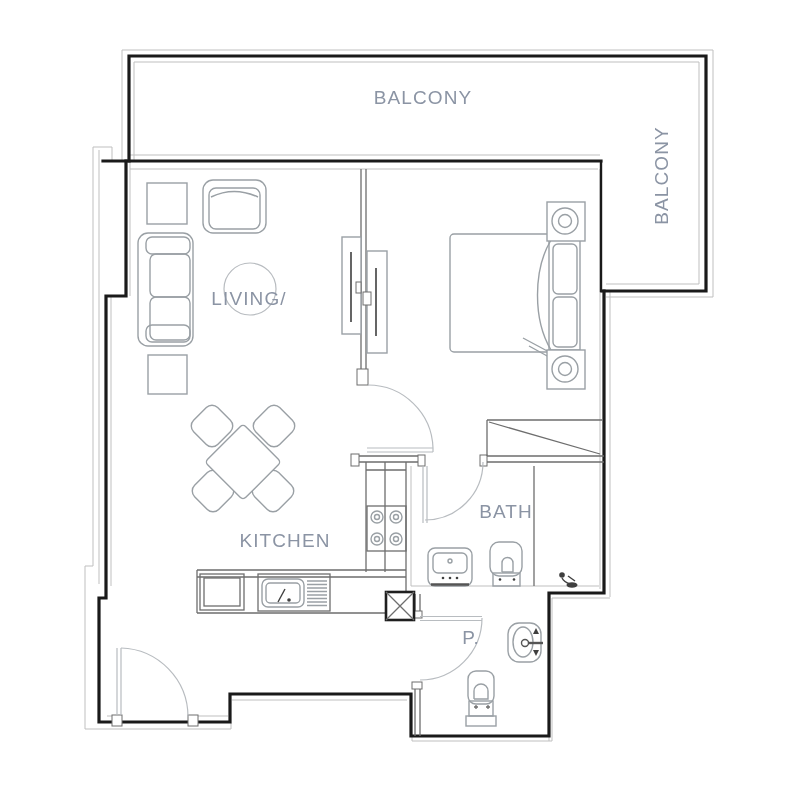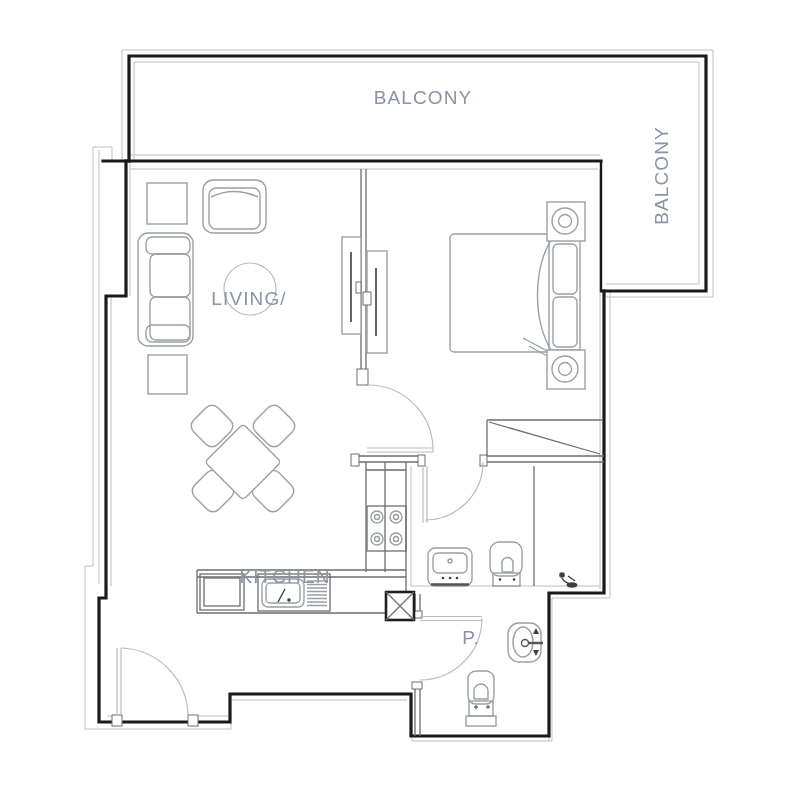--- a/index.html
+++ b/index.html
@@ -24,21 +24,21 @@
   .db{stroke:#555;stroke-width:2.4;fill:none;}
   .fridge{stroke:#1f1f1f;stroke-width:2.6;fill:#fff;}
   
   .lbl{position:absolute;font-size:19px;line-height:25px;letter-spacing:1.1px;
        color:var(--c-label);text-align:center;white-space:nowrap;}
   .lbl span{display:block;}
   .lbl-balcony-top{left:363px;top:85px;width:120px;}
   .lbl-balcony-right{left:601px;top:163px;width:120px;transform:rotate(-90deg);}
   .lbl-living{left:189px;top:286px;width:120px;}
   .lbl-bedroom{left:419px;top:274px;width:140px;}
-  .lbl-kitchen{left:215px;top:528px;width:140px;margin-top:36px;}
+  .lbl-kitchen{left:215px;top:528px;width:140px;}
   .lbl-bath{left:446px;top:499px;width:120px;}
   .lbl-ptoi{left:411px;top:625px;width:120px;}
 </style>
 </head>
 <body>
 
 <div class="stage">
 
 <svg width="800" height="800" viewBox="0 0 800 800">
 
@@ -228,17 +228,18 @@
     <path class="p" d="M474,707 h4 M476,705 v4 M486,707 h4 M488,705 v4"></path>
   </g>
 </svg>
 
   <div class="lbl lbl-balcony-top">BALCONY</div>
   <div class="lbl lbl-balcony-right">BALCONY</div>
   <div class="lbl lbl-living">
     <span>LIVING/</span>
   </div>
   <div class="lbl lbl-kitchen">KITCHEN</div>
+  <div class="lbl lbl-bath">BATH</div>
   <div class="lbl lbl-ptoi">
     <span>P.</span>
   </div>
 
 </div>
 
 </body></html>

